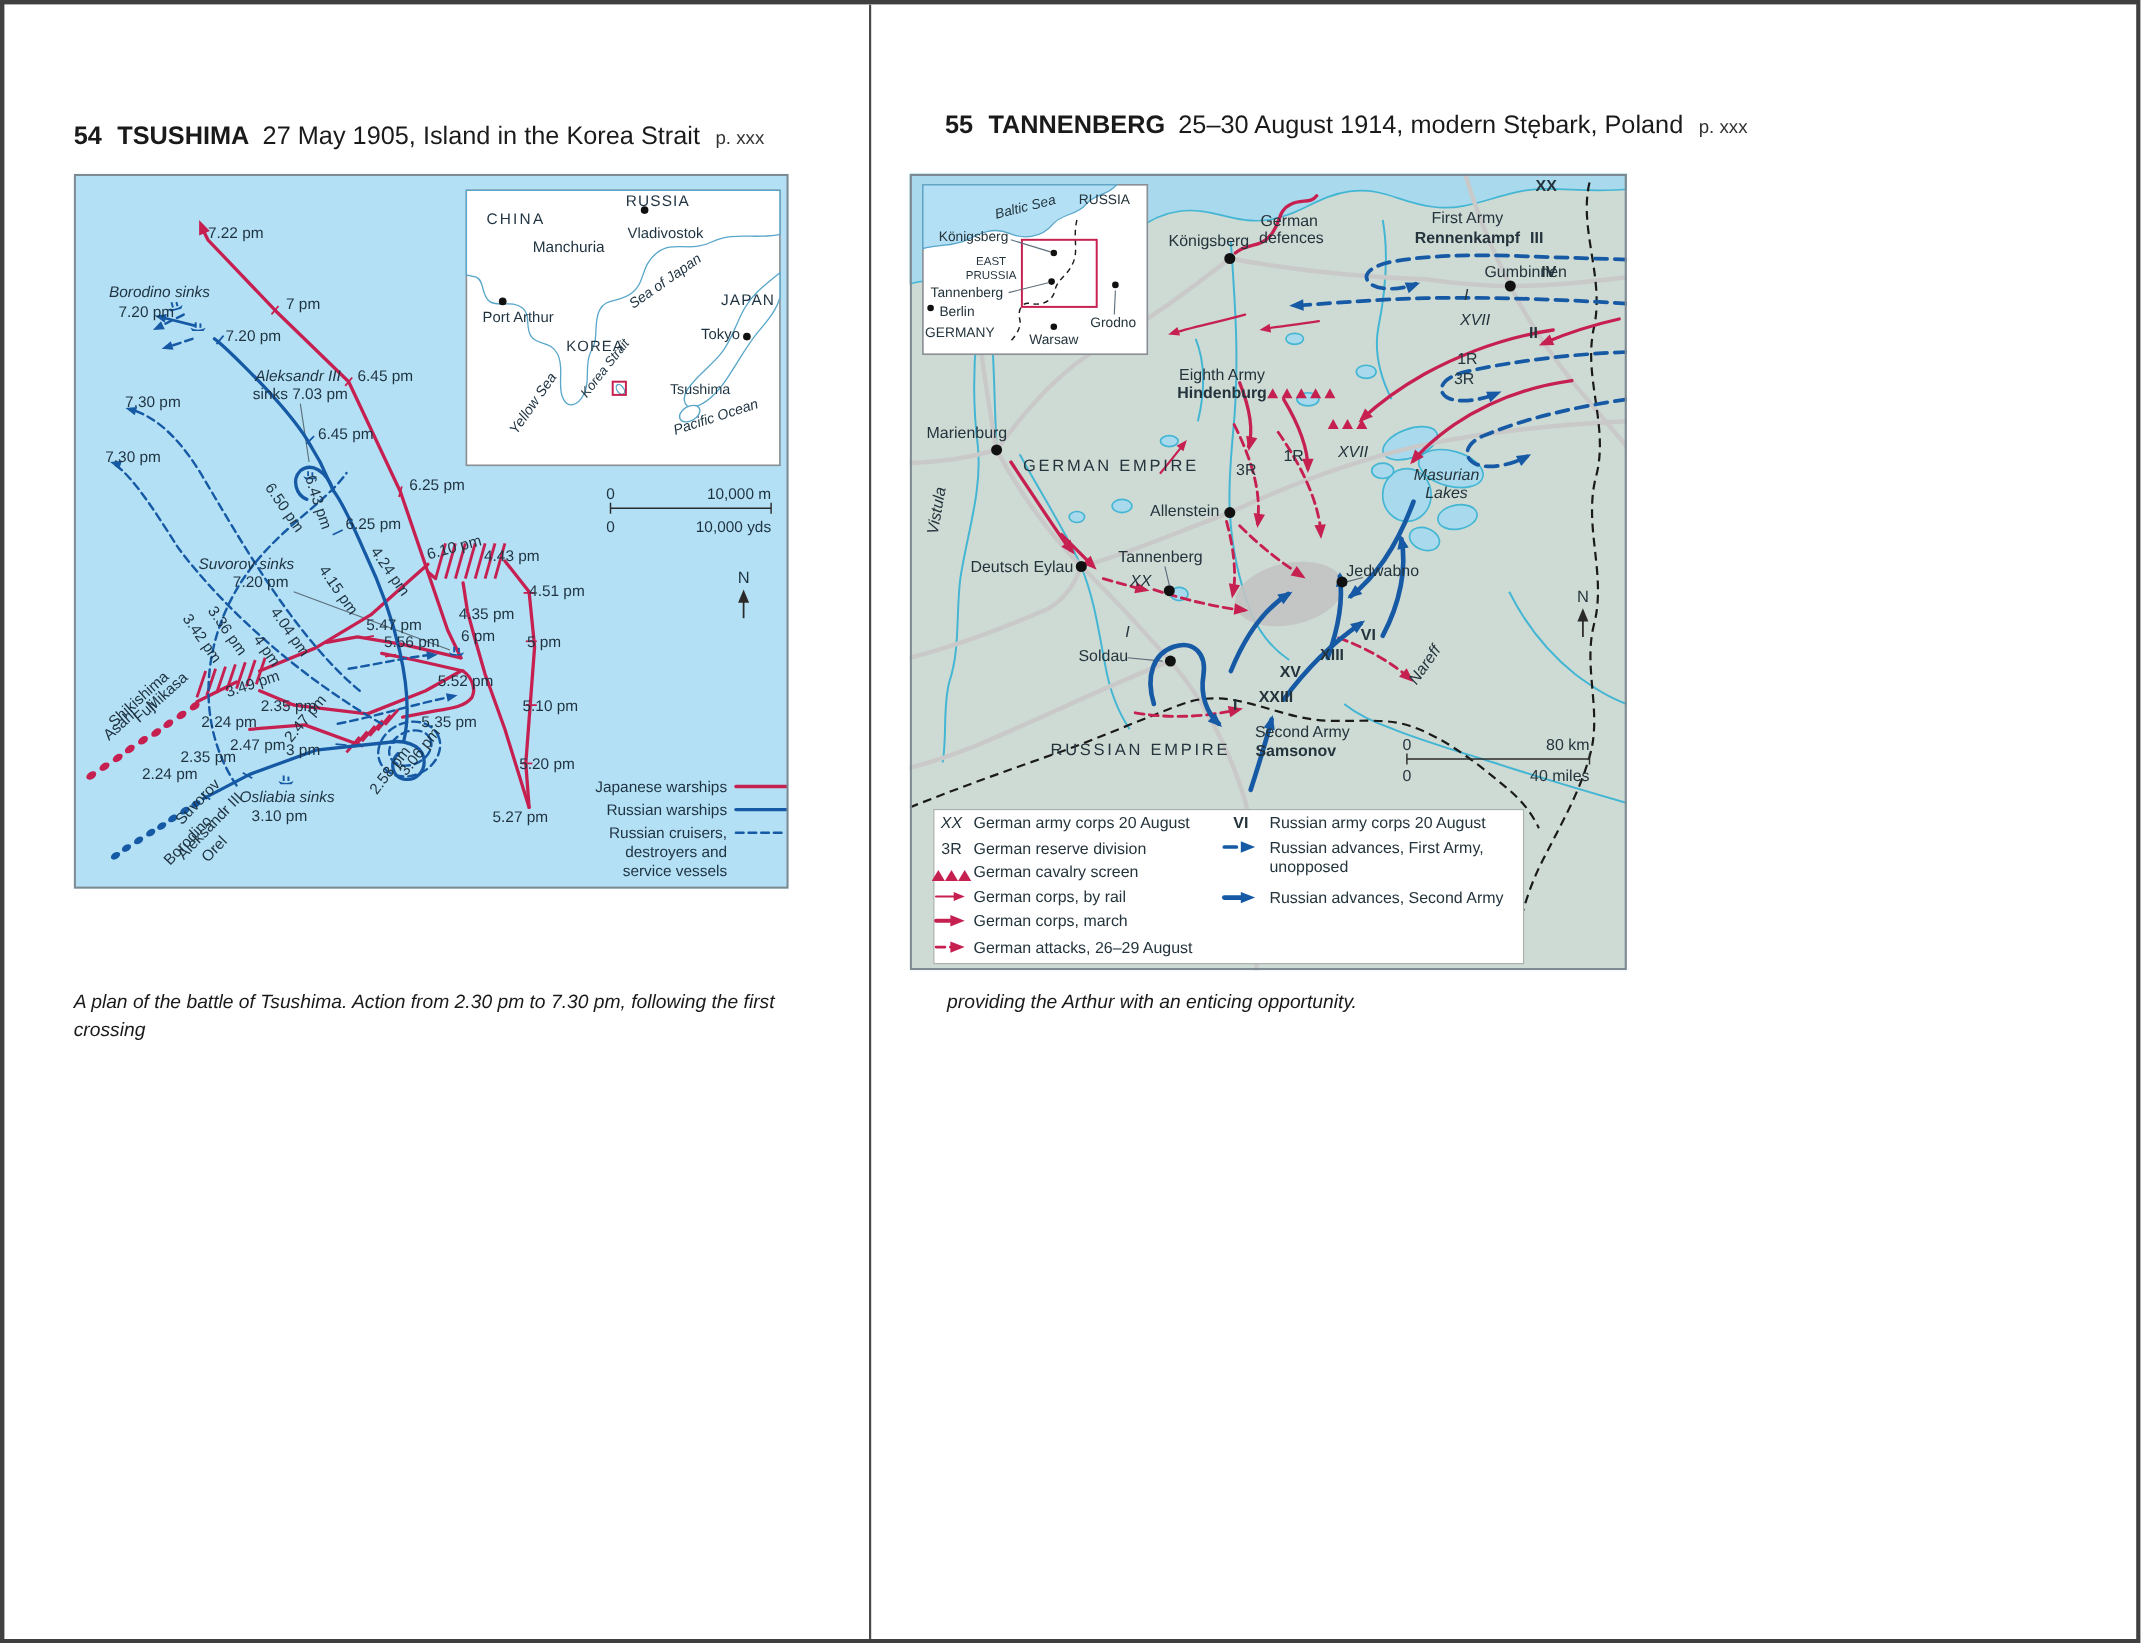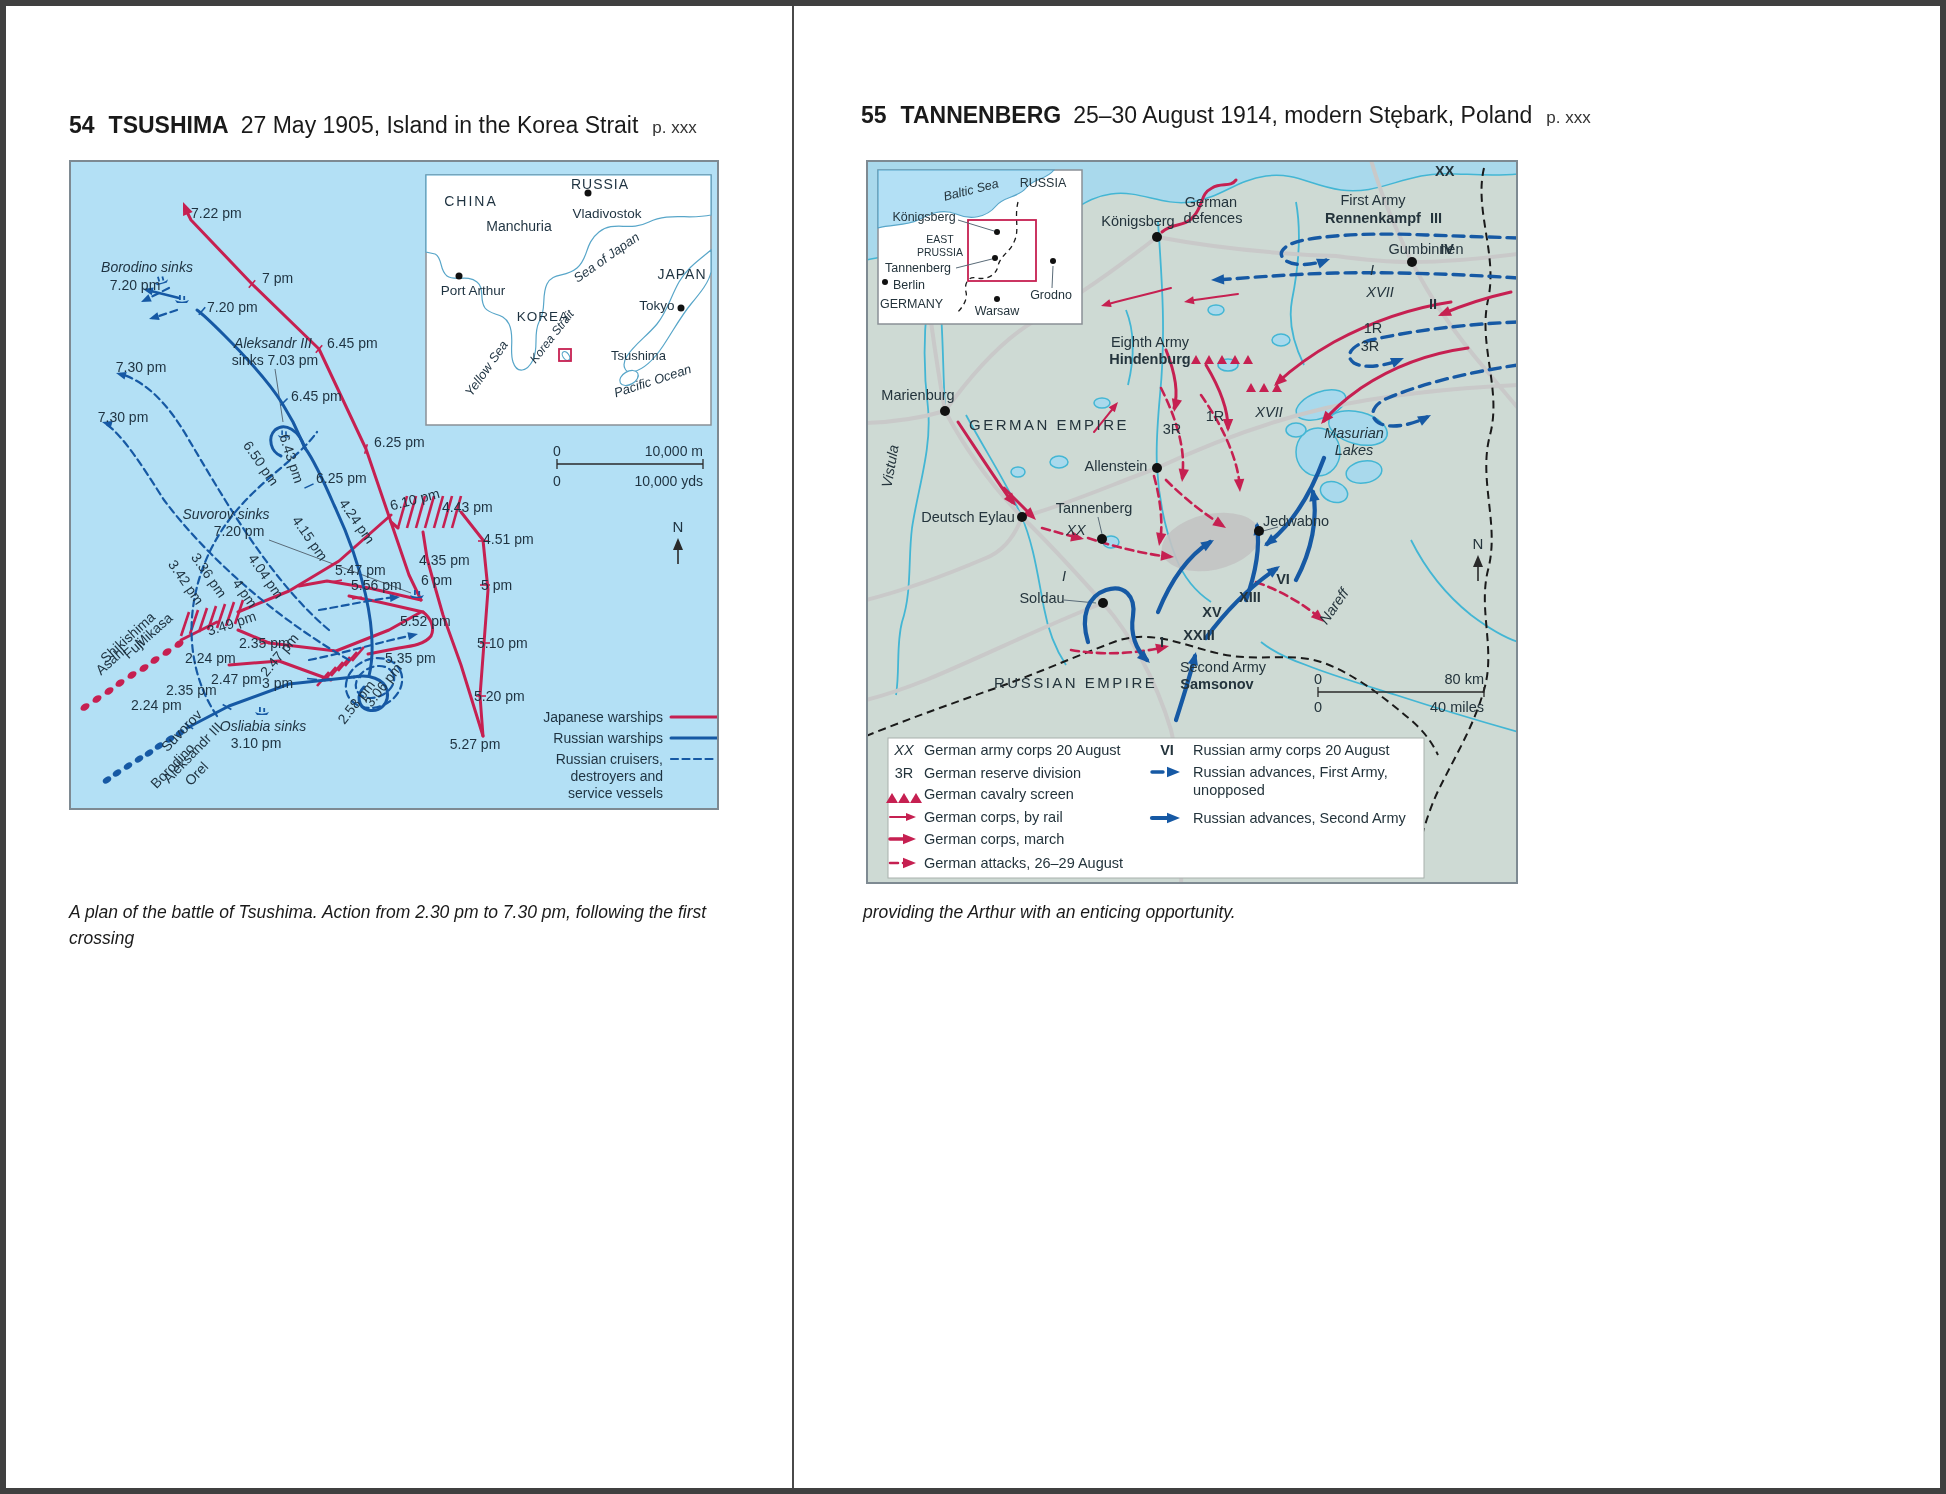--- a/index.html
+++ b/index.html
@@ -1,18 +1,18 @@
 <!DOCTYPE html>
 <html style="--red: #c62051; --blue: #1659a4; --sea: #b3e0f5; --land: #cedad4; --water: #a9d9ec; --river: #43b6d4; --road: #c9c9c9; --pocket: #c3c3c3;"><head>
 <meta charset="utf-8">
 <style>
   html,body{margin:0;padding:0;background:#e8e8e8;}
   .page{position:relative;width:1946px;height:1494px;background:#ffffff;
         font-family:"Liberation Sans", sans-serif;color:#1a1a1a;
-        box-sizing:border-box;border:6px solid #404040;overflow:hidden;}
+        box-sizing:border-box;border:4px solid #404040;overflow:hidden;}
   .divider{position:absolute;top:0;bottom:0;width:2px;background:#4a4a4a;}
   .title{position:absolute;white-space:nowrap;font-size:23px;}
   .title .tnum{font-weight:bold;margin-right:14px;}
   .title .tname{font-weight:bold;margin-right:12px;}
   .title .tsub{font-weight:normal;}
   .title .tref{font-size:17px;color:#333;margin-left:14px;}
   .caption{position:absolute;font-style:italic;font-size:17.5px;line-height:1.5;color:#1a1a1a;}
   .mapwrap{position:absolute;}
   svg{display:block;}
   svg text{font-family:"Liberation Sans", sans-serif;}
@@ -343,21 +343,21 @@
   </div>
 
   <div class="caption" style="left:63px;top:848px;width:640px;margin-top:45px;">
     <div>A plan of the battle of Tsushima. Action from 2.30 pm to 7.30 pm, following the first crossing</div>
   </div>
 
   <div class="title" style="left:855px;top:96px;">
     <span class="tnum">55</span><span class="tname">TANNENBERG</span><span class="tsub">25–30 August 1914, modern Stębark, Poland</span><span class="tref">p. xxx</span>
   </div>
 
-  <div class="mapwrap" style="left:860px;top:154px;">
+  <div class="mapwrap" style="left:823px;top:154px;">
     <svg width="652" height="724" viewBox="0 0 652 724">
       <rect class="landR" x="0" y="0" width="652" height="724"></rect>
 
       <path class="water" d="M0,0 H652 V14 C610,18 585,10 555,16 C525,22 505,34 475,30 C445,26 430,12 400,16 C370,20 355,38 325,42 C295,46 275,30 245,34 C215,38 205,58 175,62 C145,66 130,52 105,58 C80,64 60,84 35,92 C20,97 8,98 0,100 Z"></path>
 
       <g>
         <ellipse class="water" cx="455" cy="245" rx="26" ry="13" transform="rotate(-20 455 245)"></ellipse>
         <ellipse class="water" cx="492" cy="268" rx="30" ry="16" transform="rotate(15 492 268)"></ellipse>
         <ellipse class="water" cx="452" cy="292" rx="22" ry="24"></ellipse>
         <ellipse class="water" cx="498" cy="312" rx="18" ry="11" transform="rotate(-10 498 312)"></ellipse>

